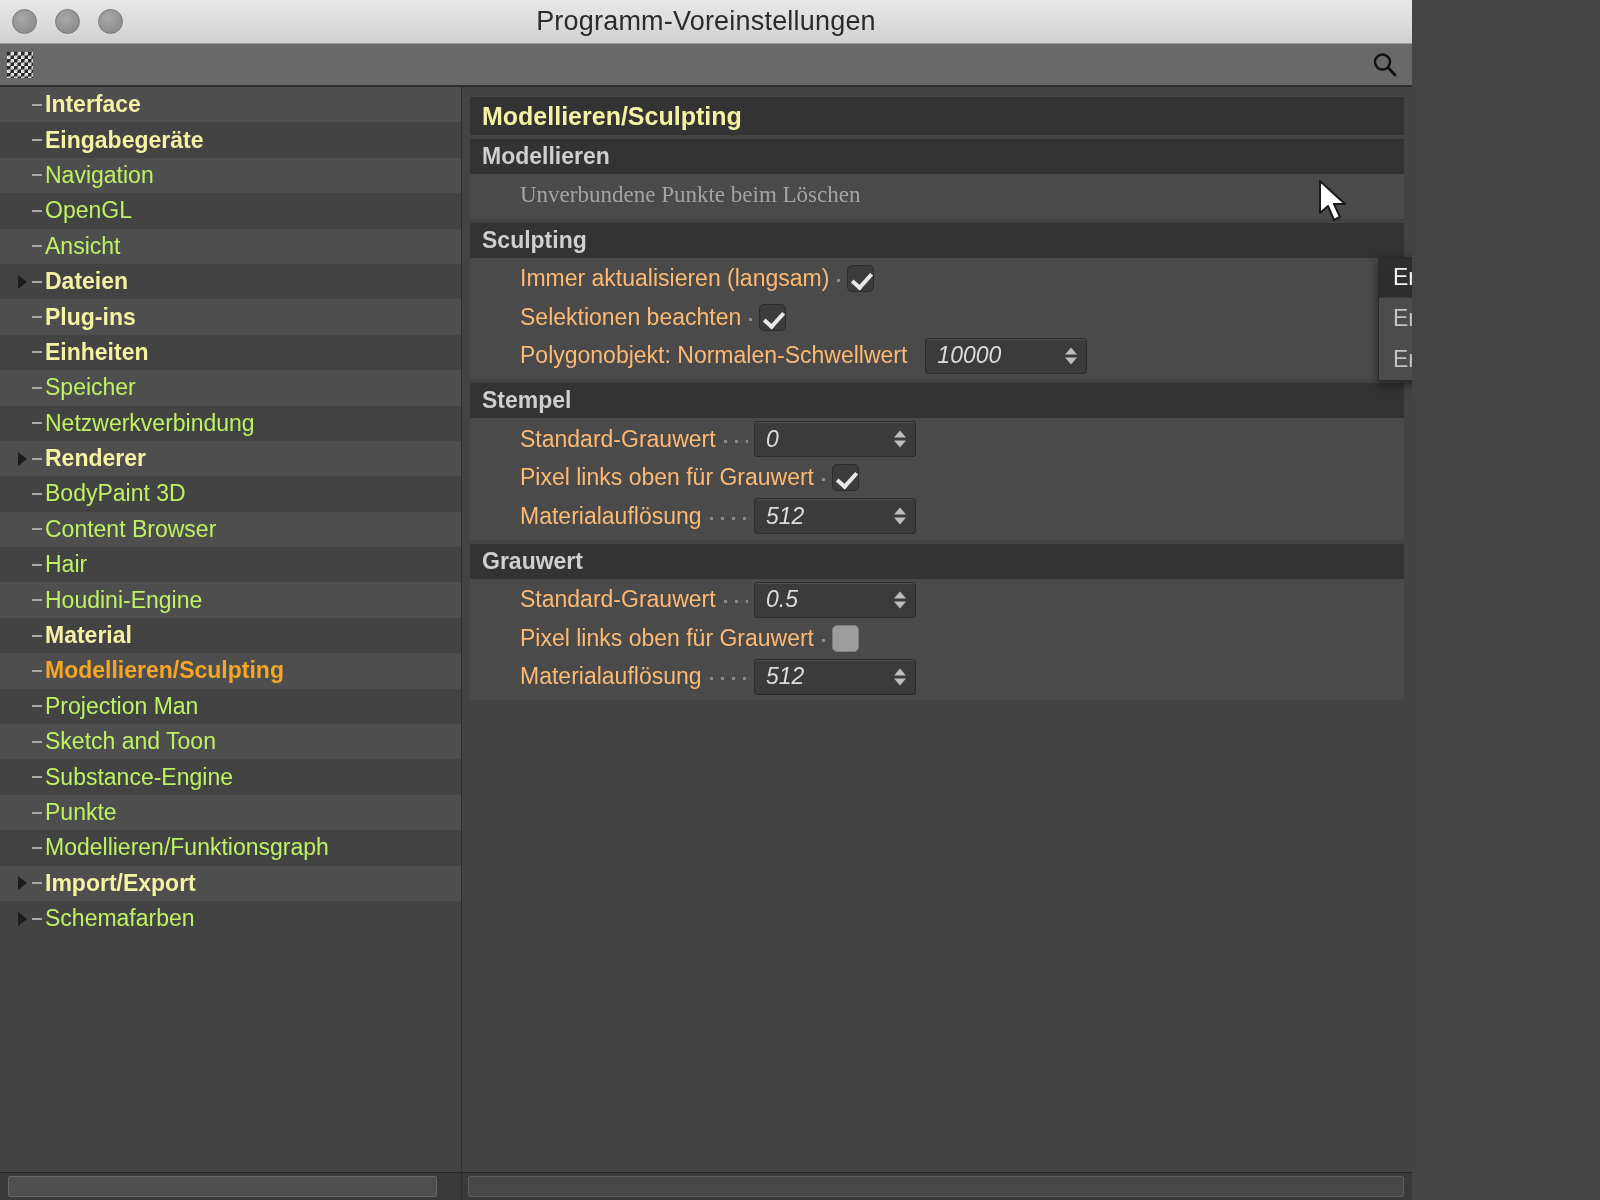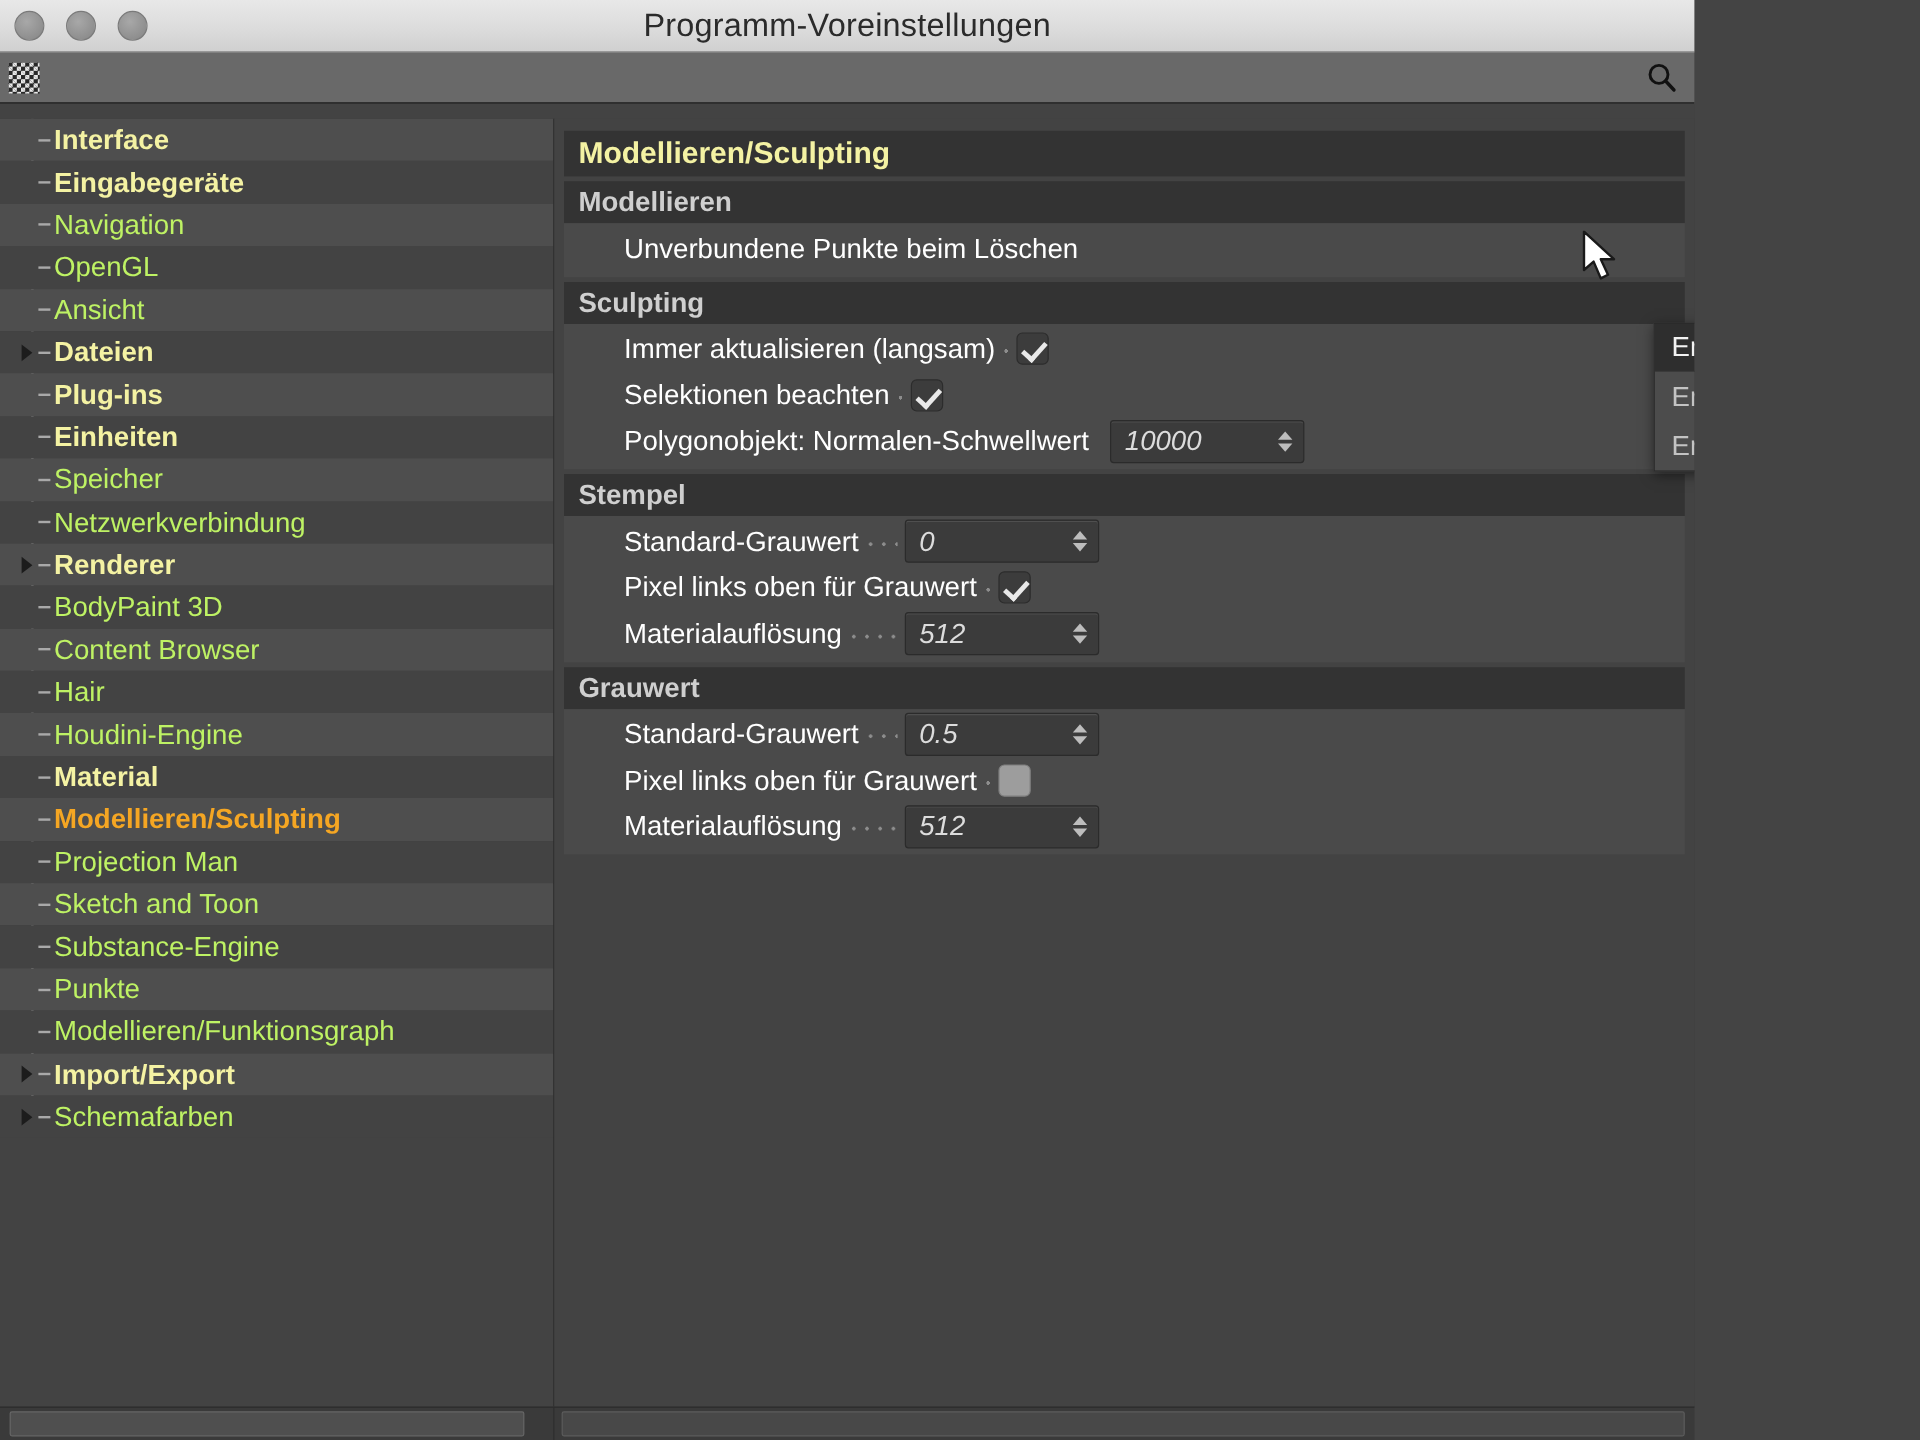--- a/index.html
+++ b/index.html
@@ -59,21 +59,21 @@
     background-color: #1d1d1d;
     opacity: .85;
   }
   #search-icon-btn {
     position: absolute; right: 10px; top: 50%; transform: translateY(-50%);
     width: 34px; height: 34px;
     display: flex; align-items: center; justify-content: center;
   }
 
   
-  #body { flex: 1 1 auto; display: flex; min-height: 0; position: relative; margin-top: 12px; }
+  #body { flex: 1 1 auto; display: flex; min-height: 0; position: relative; }
 
   
   #sidebar {
     width: 462px; flex: 0 0 462px;
     background: #434343;
     position: relative;
     border-right: 1px solid #2e2e2e;
     overflow: hidden;
   }
   #tree-list { position: relative; }
@@ -135,23 +135,23 @@
   }
   .group-body { background: #4a4a4a; padding: 2px 0 4px 0; }
 
   .row {
     display: flex; align-items: center;
     height: 38.5px;
     padding-left: 50px;
     position: relative;
   }
   .row .rlabel {
-    font-size: 23px; color: #ffffff; white-space: nowrap;
-  }
-  .row.highlight .rlabel { color: #ffffff; }
+    font-size: 23px; color: #fdba74; white-space: nowrap;
+  }
+  .row.highlight .rlabel { color: #a3a3a3; font-family: Liberation Serif, serif; }
   .leader {
     flex: 1 1 auto;
     height: 1.2em;
     margin: 0 6px 0 4px;
     min-width: 8px;
     background-image: radial-gradient(circle, #8d8d8d 1.4px, transparent 1.6px);
     background-size: 11px 11px;
     background-position: 0 72%;
     background-repeat: repeat-x;
   }

